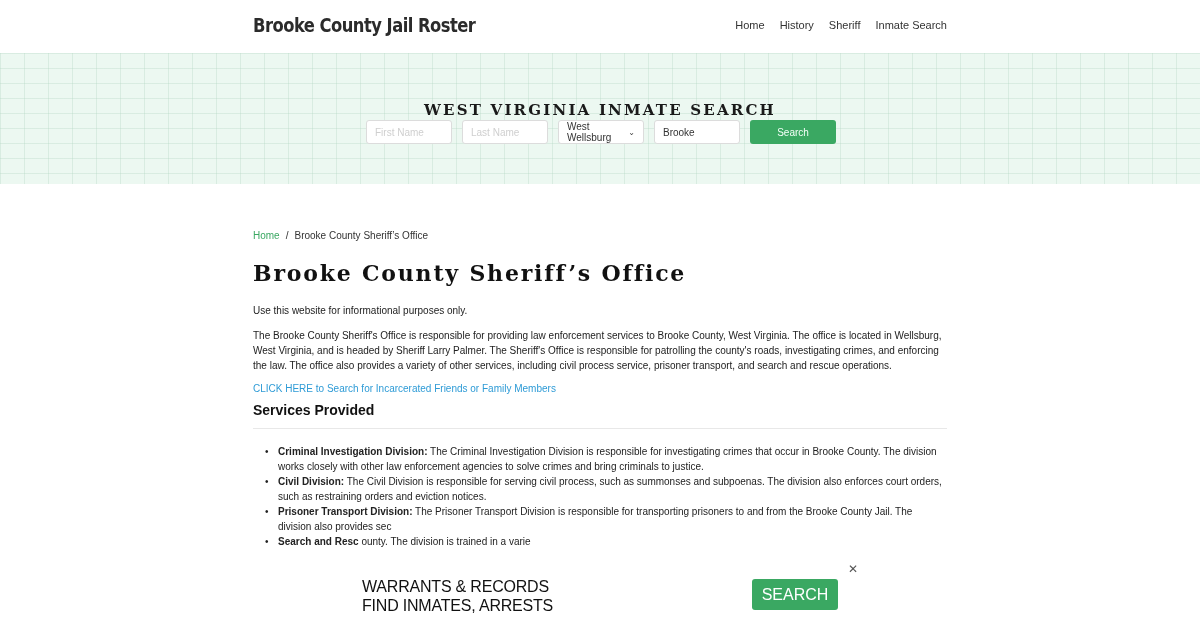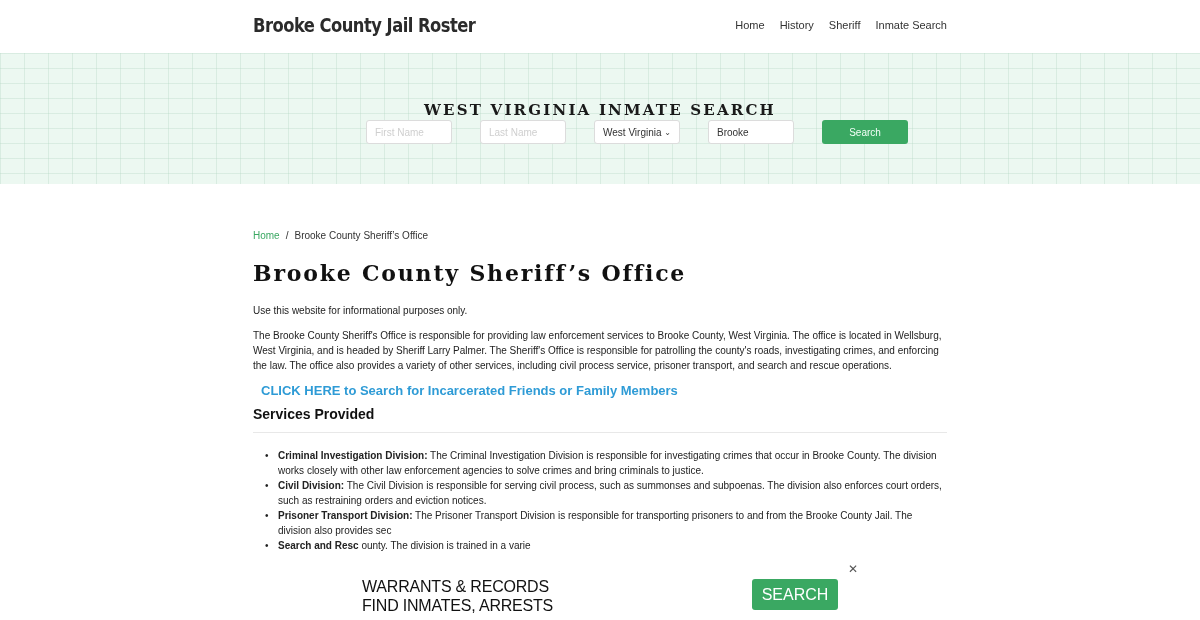--- a/index.html
+++ b/index.html
@@ -12,36 +12,36 @@
   .nav a { color: #333; text-decoration: none; }
 
   .hero { height: 131px; position: relative;
     background-color: #ecf8f1;
     background-image:
       linear-gradient(rgba(180,215,195,0.35) 1px, transparent 1px),
       linear-gradient(90deg, rgba(180,215,195,0.35) 1px, transparent 1px);
     background-size: 24px 15px;
   }
   .hero-title { position: absolute; left: 0; right: 0; top: 48px; text-align: center; font-family: "DejaVu Serif", serif; font-weight: bold; font-size: 15px; letter-spacing: 2.2px; color: #1a1a1a; }
-  .search-row { position: absolute; top: 67px; left: 366px; display: flex; gap: 28px; }
+  .search-row { position: absolute; top: 67px; left: 366px; display: flex; gap: 10px; }
   .field { width: 86px; height: 24px; background: #fff; border: 1px solid #dcdcdc; border-radius: 3px; font-size: 10px; padding: 0 8px; display: flex; align-items: center; color: #333; }
   .field.ph { color: #cfcfcf; }
   .select { justify-content: space-between; }
   .select .chev { font-size: 8px; color: #444; }
   .btn-search { width: 86px; height: 24px; background: #3aa862; border-radius: 3px; color: #f3fff7; font-size: 10px; display: flex; align-items: center; justify-content: center; }
 
   .content { position: absolute; left: 253px; width: 694px; top: 184px; }
   .breadcrumb { margin-top: 46px; font-size: 10px; color: #333; }
   .breadcrumb .home { color: #3aa862; }
   .breadcrumb .sep { margin: 0 6px; }
   .page-title { margin-top: 19px; font-family: "DejaVu Serif", serif; font-weight: bold; font-size: 22px; letter-spacing: 1.8px; color: #111; }
   .p { font-size: 10px; line-height: 15px; color: #222; }
   .p1 { margin-top: 17px; }
   .p2 { margin-top: 10px; }
-  .cta { margin-top: 10px; font-size: 13px; font-weight: bold; color: #2e9bd6; margin-left: 8px; }
+  .cta { margin-top: 10px; font-size: 10px; font-weight: normal; color: #2e9bd6; }
   .services-h { margin-top: 8px; font-size: 14px; color: #111; }
   .hr { margin-top: 10px; height: 1px; background: #e8e8e8; }
   .list { margin-top: 15px; padding-left: 25px; list-style: none; }
   .list li { font-size: 10px; line-height: 15px; position: relative; color: #222; }
   .list li::before { content: "•"; position: absolute; left: -13px; top: 0; font-size: 10px; }
 
   .ad { position: absolute; left: 352px; top: 568px; width: 496px; height: 52px; background: #fff; }
   .ad-text { position: absolute; left: 10px; top: 9px; font-size: 16px; line-height: 19px; color: #111; letter-spacing: -0.2px; }
   .ad-btn { position: absolute; left: 400px; top: 11px; width: 86px; height: 31px; background: #3aa862; border-radius: 3px; color: #fff; font-size: 16px; display: flex; align-items: center; justify-content: center; }
   .ad-close { position: absolute; left: 848px; top: 562px; font-size: 12px; color: #555; }
@@ -58,21 +58,21 @@
     <a>Inmate Search</a>
   </nav>
 </div>
 
 <section class="hero">
   <div class="hero-title">WEST VIRGINIA INMATE SEARCH</div>
   <div class="search-row">
     <div class="field ph">First Name</div>
     <div class="field ph">Last Name</div>
     <div class="field select">
-      <span>West Virginia</span>
+      <span>West Wellsburg</span>
       <span class="chev">⌄</span>
     </div>
     <div class="field">Brooke</div>
     <div class="btn-search">Search</div>
   </div>
 </section>
 
 <main class="content">
   <div class="breadcrumb">
     <span class="home">Home</span><span class="sep">/</span><span>Brooke County Sheriff’s Office</span>

